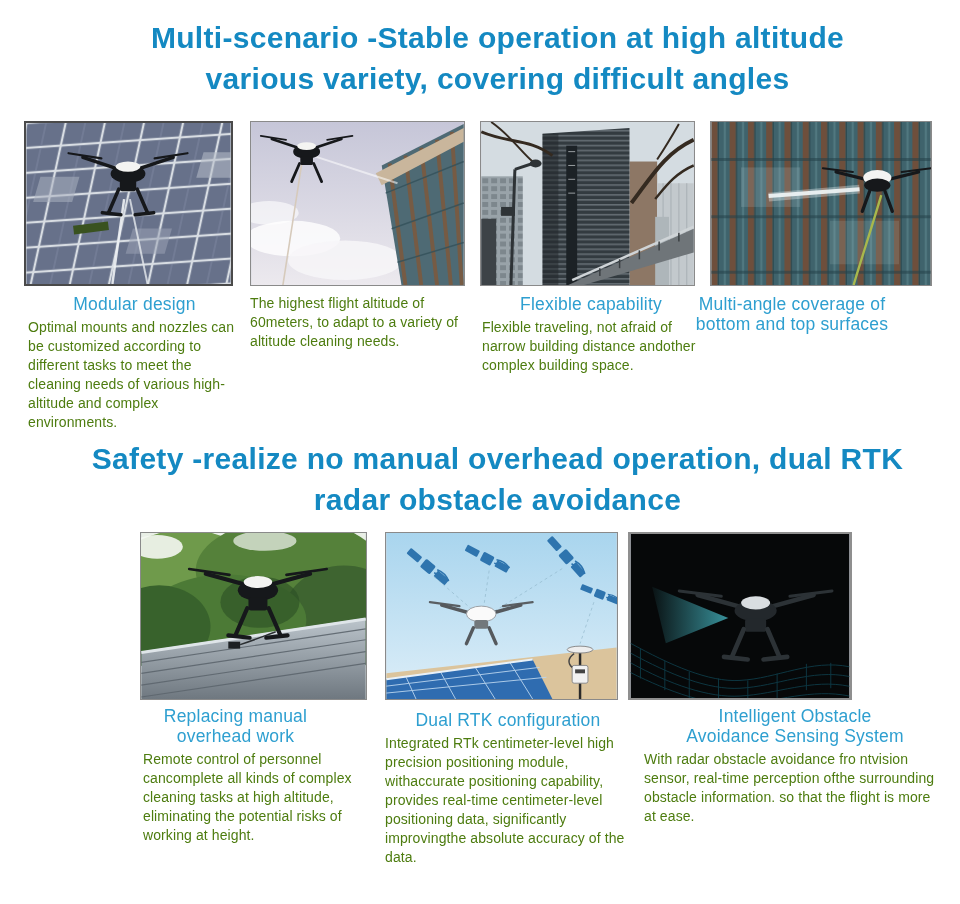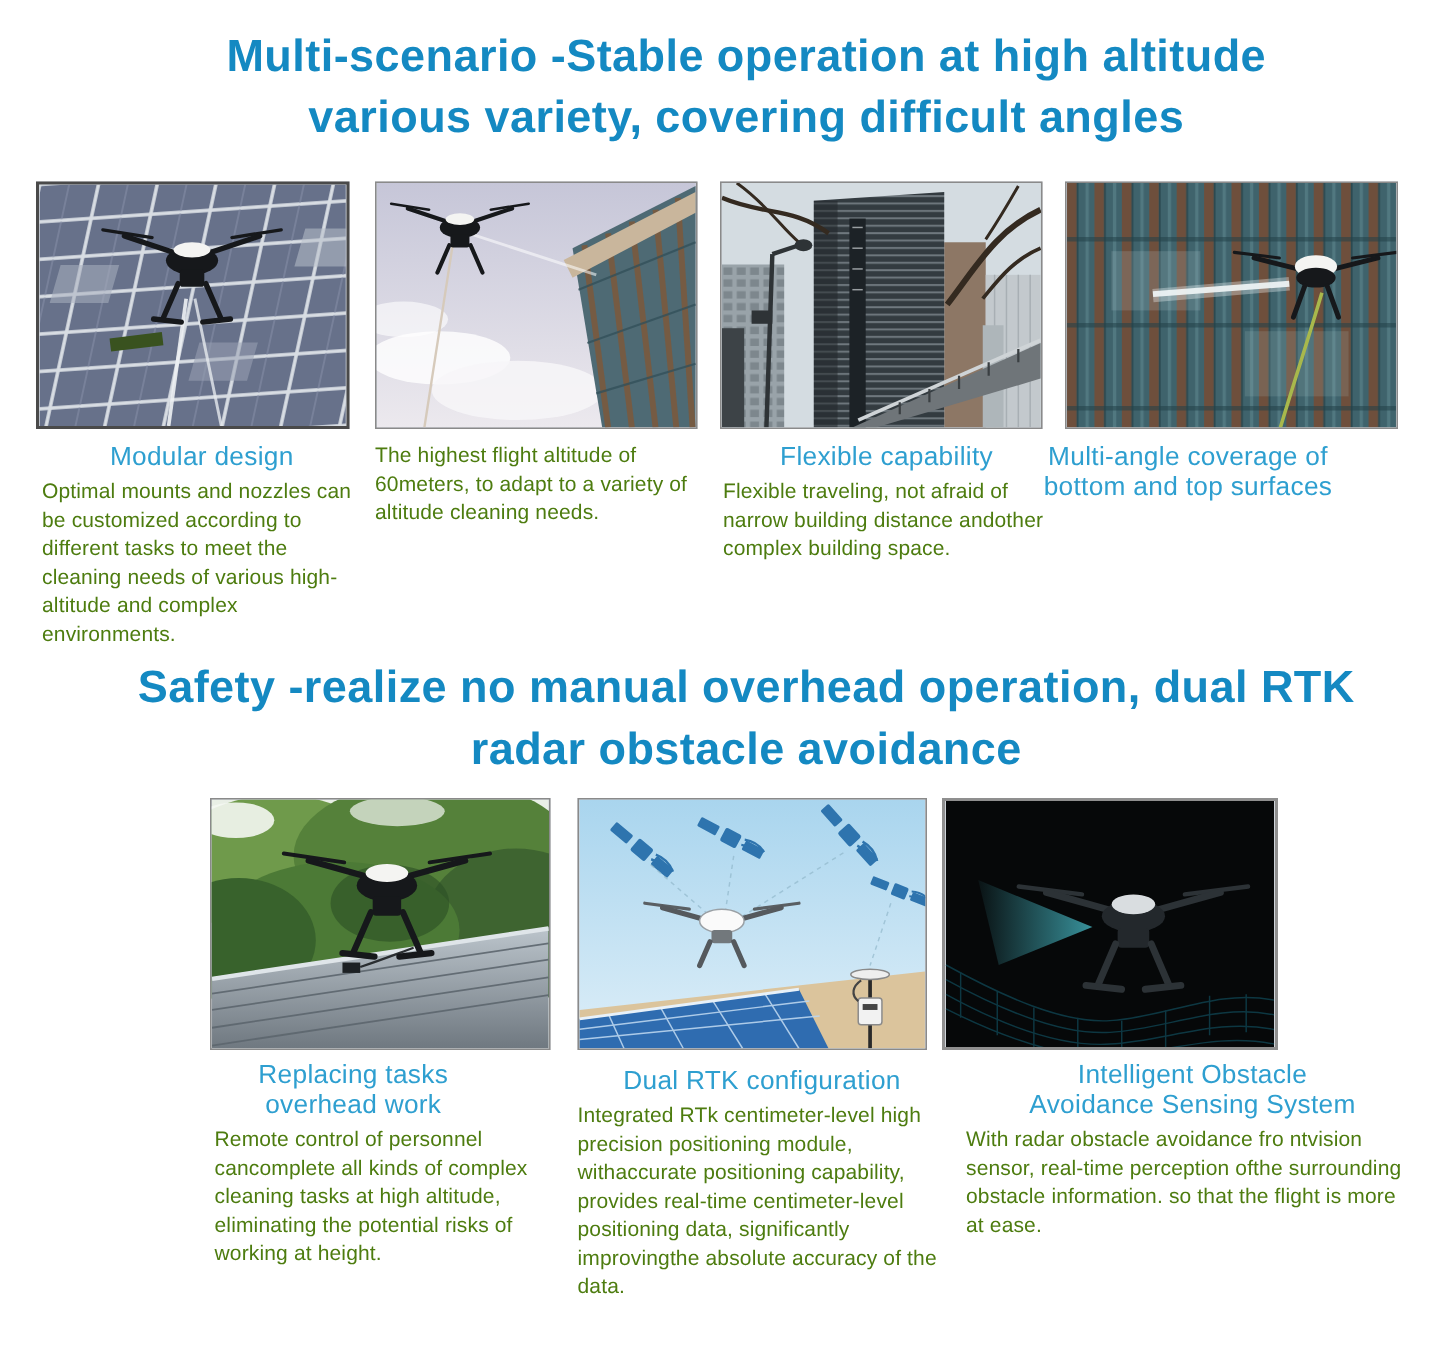--- a/index.html
+++ b/index.html
@@ -365,21 +365,21 @@
         <rect x="-8" y="5" width="16" height="10" rx="2" class="bod"></rect>
         <line x1="-9" y1="13" x2="-18" y2="34" class="arm"></line>
           <line x1="9" y1="13" x2="18" y2="34" class="arm"></line>
         <line x1="-24" y1="34" x2="-6" y2="36" class="arm"></line>
           <line x1="6" y1="36" x2="24" y2="34" class="arm"></line>
       </g>
     </svg>
   </figure>
 
   <div class="feat hw185" style="left:143px;top:706px;width:237px;">
-    <h3>Replacing tasks overhead work</h3>
+    <h3>Replacing manual overhead work</h3>
     <p>Remote control of personnel cancomplete all kinds of complex cleaning tasks at high altitude, eliminating the potential risks of working at height.</p>
   </div>
   <div class="feat" style="left:385px;top:710px;width:246px;">
     <h3>Dual RTK configuration</h3>
     <p>Integrated RTk centimeter-level high precision positioning module, withaccurate positioning capability, provides real-time centimeter-level positioning data, significantly improvingthe absolute accuracy of the data.</p>
   </div>
   <div class="feat hw230" style="left:644px;top:706px;width:300px;">
     <h3>Intelligent Obstacle Avoidance Sensing System</h3>
     <p>With radar obstacle avoidance fro ntvision sensor, real-time perception ofthe surrounding obstacle information. so that the flight is more at ease.</p>
   </div>

